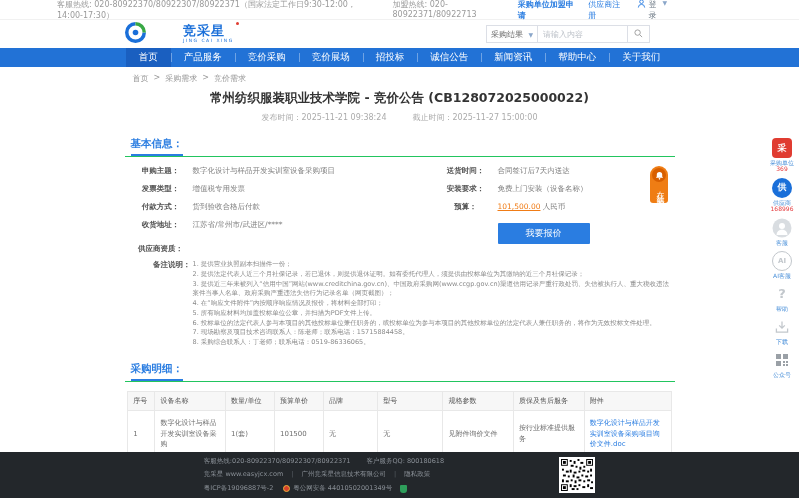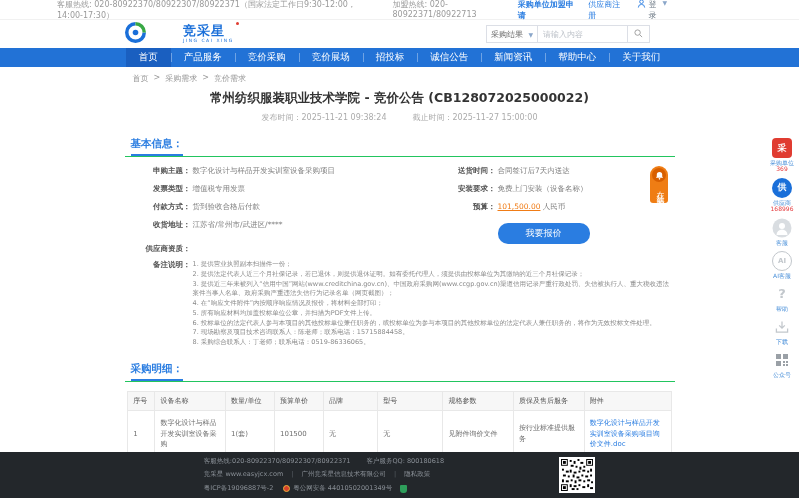--- a/index.html
+++ b/index.html
@@ -46,26 +46,26 @@
   .crumb { cursor:pointer; }
   .page-title { text-align:center; font-size:12.5px; font-weight:bold; color:#333; margin-top:4px; }
   .meta { display:flex; justify-content:center; gap:26px; font-size:8px; color:#ababab; margin-top:5px; }
   .section-hd { margin-top:9px; border-bottom:1px solid #22c55e; padding-left:6px; }
   .section-hd > span { display:inline-block; color:#2a7de1; font-weight:bold; font-size:10.5px;
     padding-bottom:3px; border-bottom:2px solid #2a7de1; }
   .info { display:flex; margin-top:9px; padding-left:6px; font-size:7.5px; }
   .info-left { width:305px; }
   .info-right { width:225px; }
   .info-row { display:flex; margin-bottom:8px; }
-  .info-label { width:60px; flex-shrink:0; text-align:right; color:#555; font-weight:bold; }
+  .info-label { width:60px; flex-shrink:0; text-align:center; color:#555; font-weight:bold; }
   .info-value { flex:1; color:#808080; padding-left:2px; line-height:1.3; }
   .budget-num { color:#f07c16; text-decoration:underline; }
   .bid-btn { display:inline-block; background:#2a7de1; color:#fff; font-size:9px;
     padding:4px 16px; width:92px; text-align:center; margin:3px 0 0 62px; border:none;
-    border-radius:10px; cursor:pointer; font-family:inherit; }
+    border-radius:1px; cursor:pointer; font-family:inherit; }
   .supplier-row { display:flex; font-size:7.5px; padding-left:6px; margin-bottom:6px; }
   .remarks { display:flex; padding-left:6px; }
   .remarks-label { width:60px; flex-shrink:0; text-align:right; color:#555; font-weight:bold; font-size:7.5px; }
   .remarks-list { flex:1; padding-left:2px; font-size:6.5px; color:#8a8a8a; line-height:1.5; }
   
   .detail-table { width:99%; margin:9px auto 0; border-collapse:collapse; font-size:7px; color:#6e6e6e; }
   .detail-table th, .detail-table td { border:1px solid #e8e8e8; padding:4px 5px;
     text-align:left; font-weight:normal; vertical-align:middle; line-height:1.5; }
   .detail-table th { background:#f7f7f7; color:#555; }
   .detail-table td { height:46px; }

